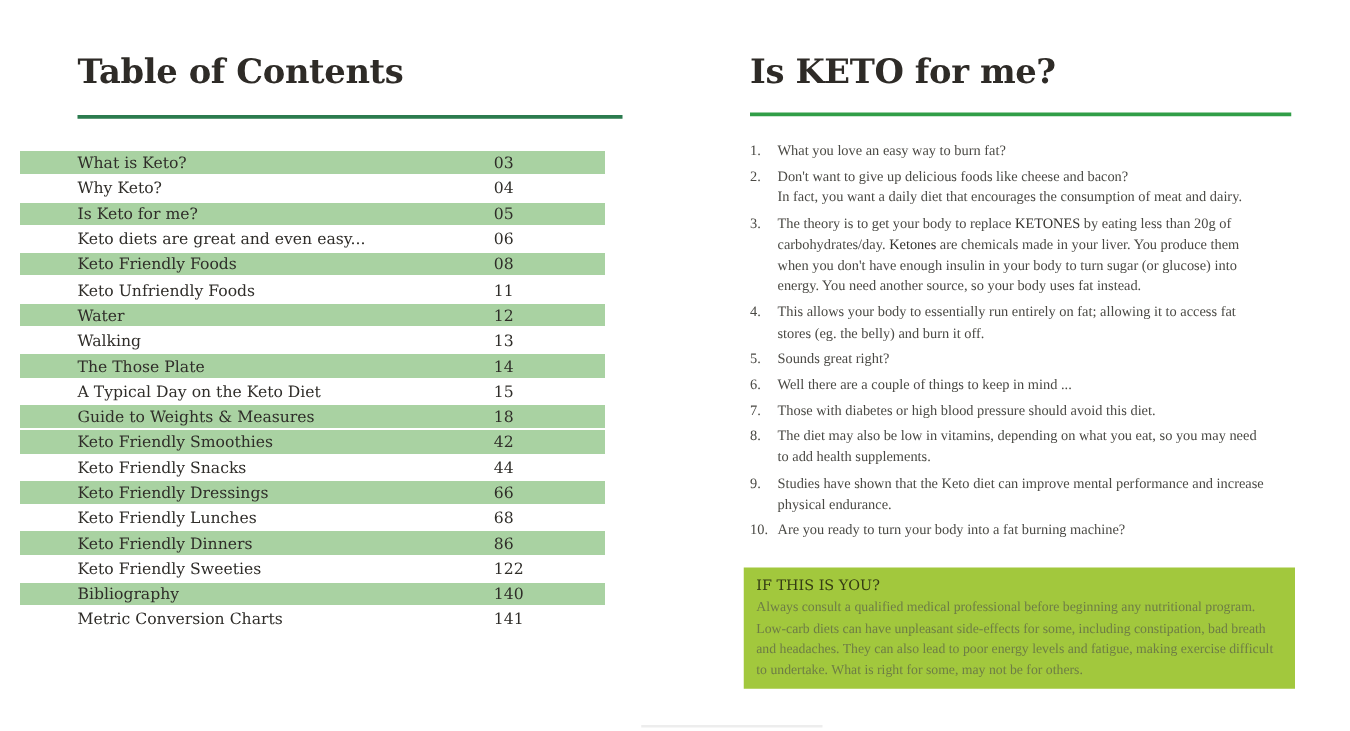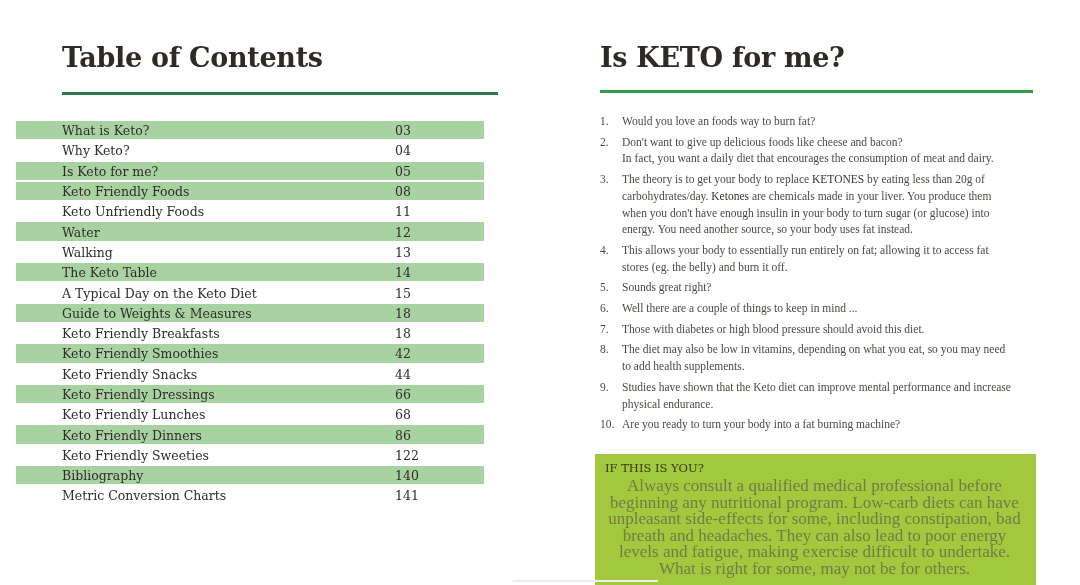--- a/index.html
+++ b/index.html
@@ -70,24 +70,23 @@
   }
   #warning-heading {
     font-family: "DejaVu Serif", serif;
     font-weight: 400;
     font-size: 11.5px;
     color: var(--box-heading, #333a13);
     margin-bottom: 3px;
   }
   #warning-body {
     font-family: "Liberation Serif", serif;
-    font-size: 17px;
+    font-size: 11px;
     line-height: 16.6px;
     color: var(--box-body, #6e7d45);
-    text-align: center;
   }
 
   
   .fold-line { position: absolute; left: 513px; top: 580px; width: 145px; height: 2px; background: #ededed; }
 </style>
 </head>
 <body>
 
 <div class="spread">
 
@@ -100,50 +99,50 @@
           <span class="pagenum">03</span>
         </div>
         <div class="toc-row">
           <span class="label">Why Keto?</span>
           <span class="pagenum">04</span>
         </div>
         <div class="toc-row hl">
           <span class="label">Is Keto for me?</span>
           <span class="pagenum">05</span>
         </div>
+        <div class="toc-row">
+          <span class="label">Keto diets are great and even easy...</span>
+          <span class="pagenum">06</span>
+        </div>
         <div class="toc-row hl">
           <span class="label">Keto Friendly Foods</span>
           <span class="pagenum">08</span>
         </div>
         <div class="toc-row">
           <span class="label">Keto Unfriendly Foods</span>
           <span class="pagenum">11</span>
         </div>
         <div class="toc-row hl">
           <span class="label">Water</span>
           <span class="pagenum">12</span>
         </div>
         <div class="toc-row">
           <span class="label">Walking</span>
           <span class="pagenum">13</span>
         </div>
         <div class="toc-row hl">
-          <span class="label">The Keto Table</span>
+          <span class="label">The Those Plate</span>
           <span class="pagenum">14</span>
         </div>
         <div class="toc-row">
           <span class="label">A Typical Day on the Keto Diet</span>
           <span class="pagenum">15</span>
         </div>
         <div class="toc-row hl">
           <span class="label">Guide to Weights &amp; Measures</span>
-          <span class="pagenum">18</span>
-        </div>
-        <div class="toc-row">
-          <span class="label">Keto Friendly Breakfasts</span>
           <span class="pagenum">18</span>
         </div>
         <div class="toc-row hl">
           <span class="label">Keto Friendly Smoothies</span>
           <span class="pagenum">42</span>
         </div>
         <div class="toc-row">
           <span class="label">Keto Friendly Snacks</span>
           <span class="pagenum">44</span>
         </div>
@@ -173,21 +172,21 @@
         </div>
       </div>
   </section>
 
   <section>
     <h1 class="page-title" id="keto-title">Is KETO for me?</h1>
     <div class="rule" id="keto-rule"></div>
     <ol id="keto-list">
         <li>
           <span class="li-num">1.</span>
-          <div class="li-body"><span>Would you love an foods way to burn fat?</span></div>
+          <div class="li-body"><span>What you love an easy way to burn fat?</span></div>
         </li>
         <li>
           <span class="li-num">2.</span>
           <div class="li-body">
             <span class="line">Don't want to give up delicious foods like cheese and bacon?</span>
             <span class="line">In fact, you want a daily diet that encourages the consumption of meat and dairy.</span>
           </div>
         </li>
         <li>
           <span class="li-num">3.</span>

